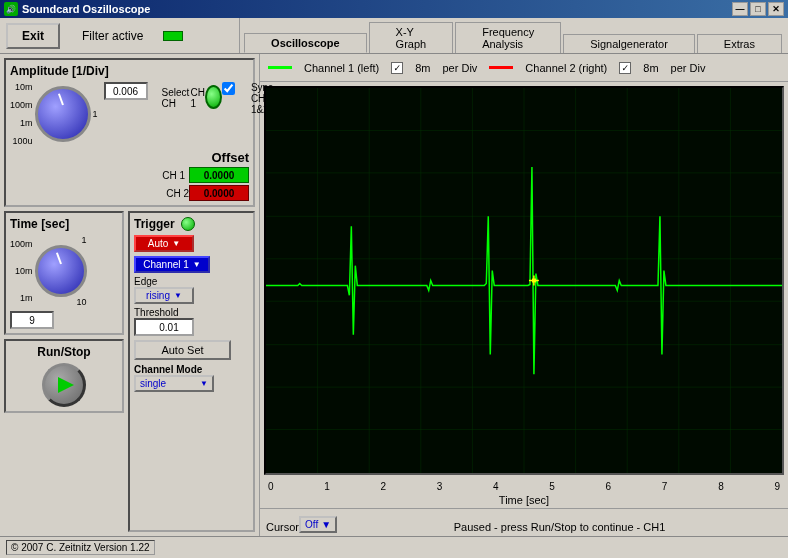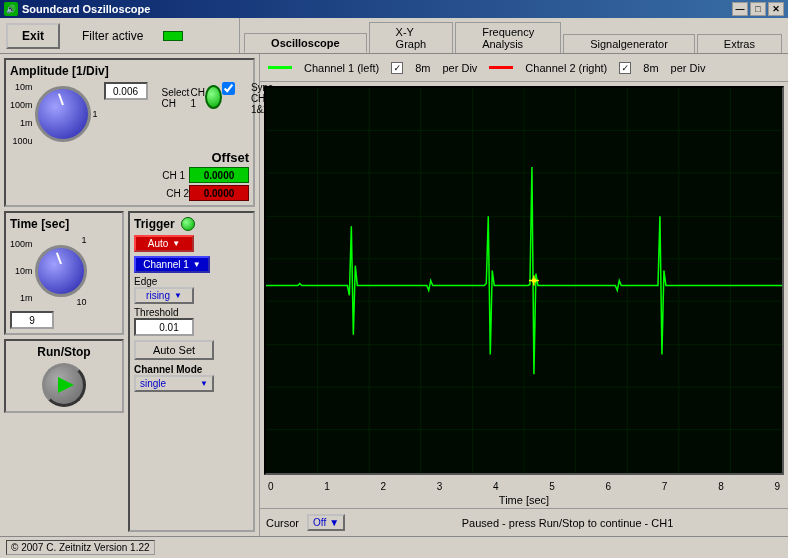--- a/index.html
+++ b/index.html
@@ -248,21 +248,21 @@
       color: #0000cc;
       border: 2px outset #c0c0c0;
     }
     .threshold-label { font-size: 10px; margin-top: 3px; }
     .auto-set-btn {
       border: 2px outset #c0c0c0;
       background: #d4d0c8;
       padding: 2px 8px;
       cursor: pointer;
       font-size: 11px;
-      width: 80px;
+      width: 97px;
       text-align: center;
       margin-top: 4px;
     }
     .channel-mode-label { font-size: 10px; margin-top: 4px; font-weight: bold; }
     .dropdown-btn.mode {
       width: 80px;
       font-size: 10px;
       color: #0000cc;
       border: 2px outset #c0c0c0;
       justify-content: space-between;
@@ -349,26 +349,25 @@
     .grid-svg {
       position: absolute;
       top: 0; left: 0;
       width: 100%;
       height: 100%;
     }
 
     
     .bottom-bar {
       display: flex;
-      align-items: center;
+      align-items: flex-end;
       padding: 3px 6px;
       background: #d4d0c8;
       border-top: 1px solid #999;
       height: 28px;
-      gap: 8px;
     }
     .cursor-label { font-size: 11px; }
     .cursor-dropdown {
       display: flex;
       align-items: center;
       border: 2px outset #c0c0c0;
       background: #d4d0c8;
       padding: 1px 4px;
       cursor: pointer;
       font-size: 10px;

